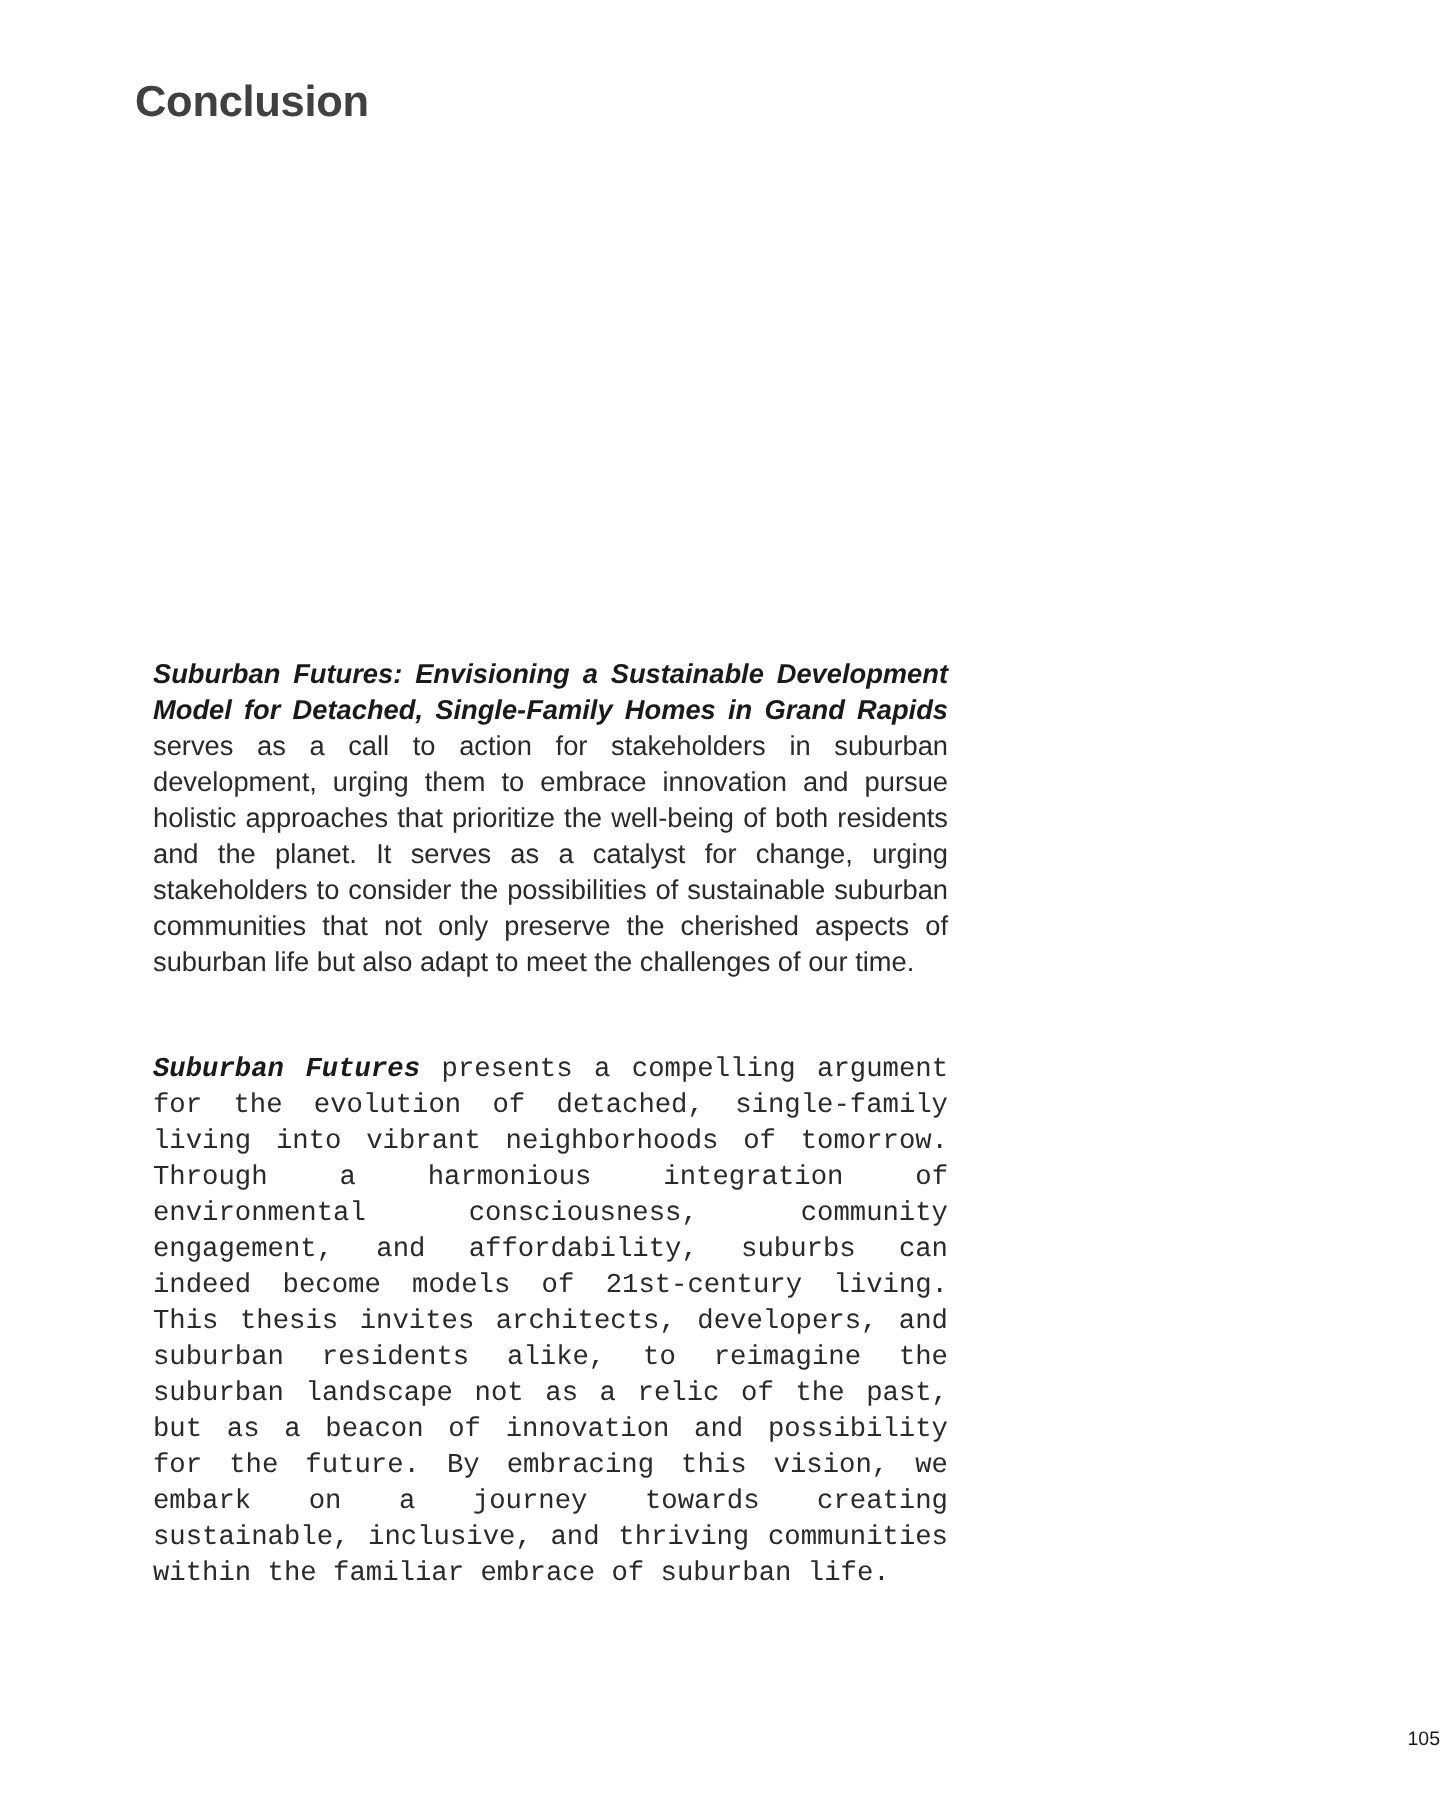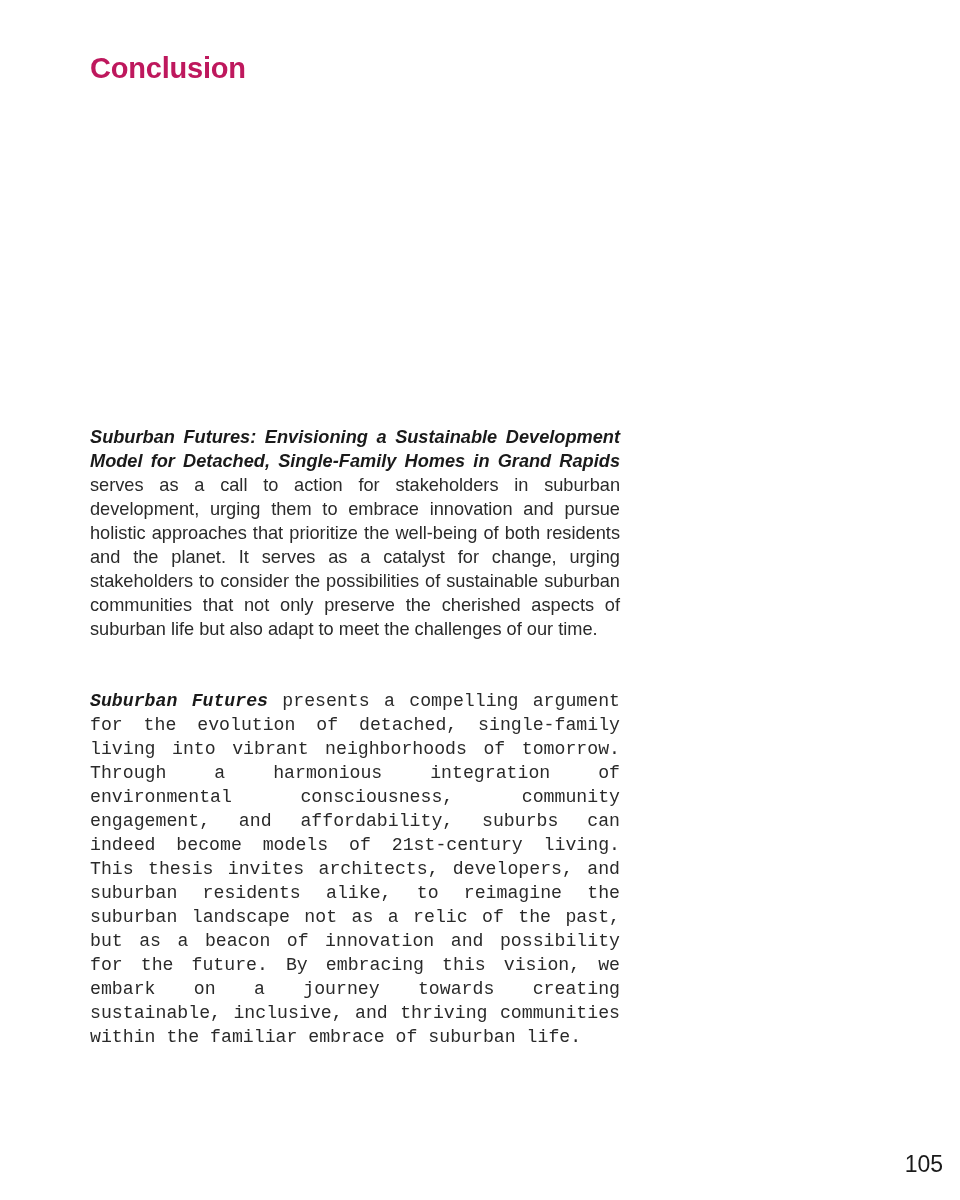--- a/index.html
+++ b/index.html
@@ -1,33 +1,33 @@
 <!DOCTYPE html>
 <html><head>
   <meta charset="utf-8">
   <style>
     html, body { margin: 0; padding: 0; background: #ffffff; }
     body { width: 960px; height: 1200px; position: relative; overflow: hidden; color: #1e1e1e; }
     .title {
       position: absolute; left: 90px; top: 52px;
       font-family: "Liberation Sans", sans-serif; font-weight: bold;
-      font-size: 29px; color: #be185d; margin: 0; letter-spacing: -0.2px;
+      font-size: 29px; color: #404040; margin: 0; letter-spacing: -0.2px;
     }
     .body-text {
       position: absolute; left: 90px; width: 530px;
       font-family: "Liberation Sans", sans-serif; font-size: 18.2px;
-      line-height: 24px; text-align: justify; color: #2a2a2a; margin: 0;
+      line-height: 24px; text-align: justify; color: #2a2a2a; margin: 12px;
       font-weight: 300;
     }
     .body-text em { font-style: italic; font-weight: bold; color: #1a1a1a; }
     #p1 { top: 425px; }
     #p2 { top: 689px; font-family: Liberation Mono, monospace; }
     .page-number {
-      position: absolute; right: 17px; top: 1151px;
-      font-family: "Liberation Sans", sans-serif; font-size: 23px; color: #1a1a1a;
+      position: absolute; right: 0; top: 1151px;
+      font-family: "Liberation Sans", sans-serif; font-size: 13px; color: #1a1a1a;
     }
   </style>
 </head>
 <body>
 
 <h1 class="title">Conclusion</h1>
 
 <p class="body-text" id="p1"><em>Suburban Futures: Envisioning a Sustainable Development Model for Detached, Single-Family Homes in Grand Rapids</em><span> serves as a call to action for stakeholders in suburban development, urging them to embrace innovation and pursue holistic approaches that prioritize the well-being of both residents and the planet. It serves as a catalyst for change, urging stakeholders to consider the possibilities of sustainable suburban communities that not only preserve the cherished aspects of suburban life but also adapt to meet the challenges of our time.</span></p>
 
 <p class="body-text" id="p2"><em>Suburban Futures</em><span> presents a compelling argument for the evolution of detached, single-family living into vibrant neighborhoods of tomorrow. Through a harmonious integration of environmental consciousness, community engagement, and affordability, suburbs can indeed become models of 21st-century living. This thesis invites architects, developers, and suburban residents alike, to reimagine the suburban landscape not as a relic of the past, but as a beacon of innovation and possibility for the future. By embracing this vision, we embark on a journey towards creating sustainable, inclusive, and thriving communities within the familiar embrace of suburban life.</span></p>

